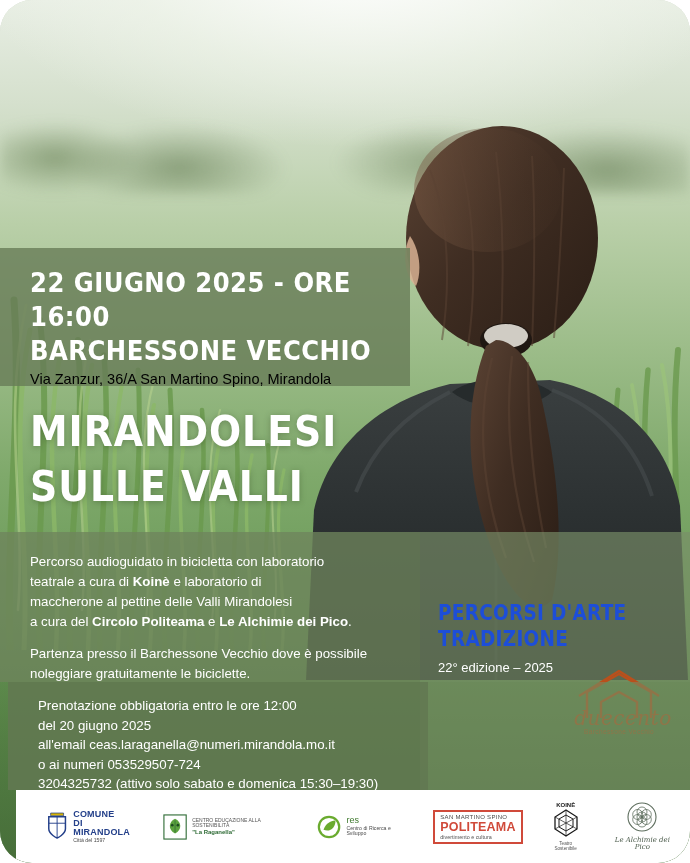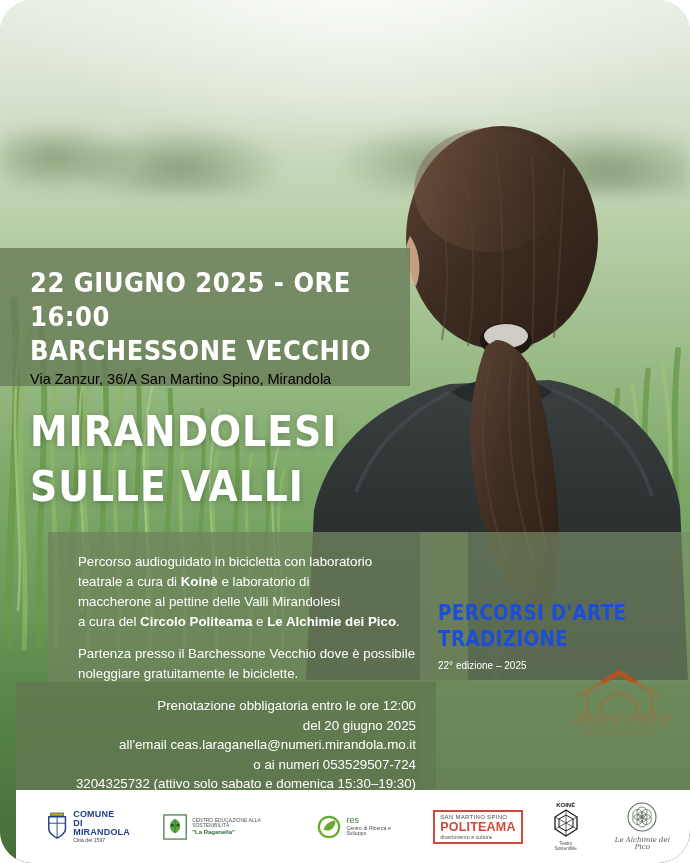--- a/index.html
+++ b/index.html
@@ -75,45 +75,43 @@
     color: #ffffff; font-size: 42px; font-weight: 700; letter-spacing: 1px;
     line-height: 55px;
     text-shadow: 0 1px 6px rgba(40,60,30,0.35);
     font-family: "DejaVu Sans Condensed", "Liberation Sans Narrow", "Liberation Sans", sans-serif;
   }
 
   .panel-body {
     position: absolute; left: 0; top: 532px; width: 420px; height: 150px;
     background: rgba(110,132,92,0.78);
     padding: 20px 26px 0 30px;
-    margin-left: 48px;
   }
   .body-p { color:#ffffff; font-size: 13.3px; line-height: 20px; margin-bottom: 12px; }
   .body-p b { font-weight: 700; }
 
   .panel-right {
     position: absolute; left: 420px; top: 532px; width: 270px; height: 150px;
     background: rgba(122,142,104,0.66);
   }
 
   .percorsi {
     position: absolute; left: 438px; top: 600px; width: 240px;
   }
   .percorsi-line {
     color: #1d4ed8; font-size: 20.5px; font-weight: 700; line-height: 26px;
     letter-spacing: 0.3px;
     font-family: "DejaVu Sans Condensed", "Liberation Sans Narrow", "Liberation Sans", sans-serif;
   }
-  .edizione { color:#ffffff; font-size: 10px; margin-top: 8px; }
+  .edizione { color:#ffffff; font-size: 13px; margin-top: 8px; }
 
   .panel-booking {
-    position: absolute; left: 16px; top: 682px; width: 420px; height: 108px;
+    position: absolute; left: 8px; top: 682px; width: 420px; height: 108px;
     background: rgba(98,120,82,0.86);
     padding: 14px 20px 0 30px;
-    text-align: right;
   }
   .booking-line { color:#ffffff; font-size: 13.3px; line-height: 19.5px; }
 
   .panel-booking-right {
     position: absolute; left: 420px; top: 682px; width: 270px; height: 108px;
     background: rgba(118,138,100,0.62);
   }
 
   
   .duecento {

